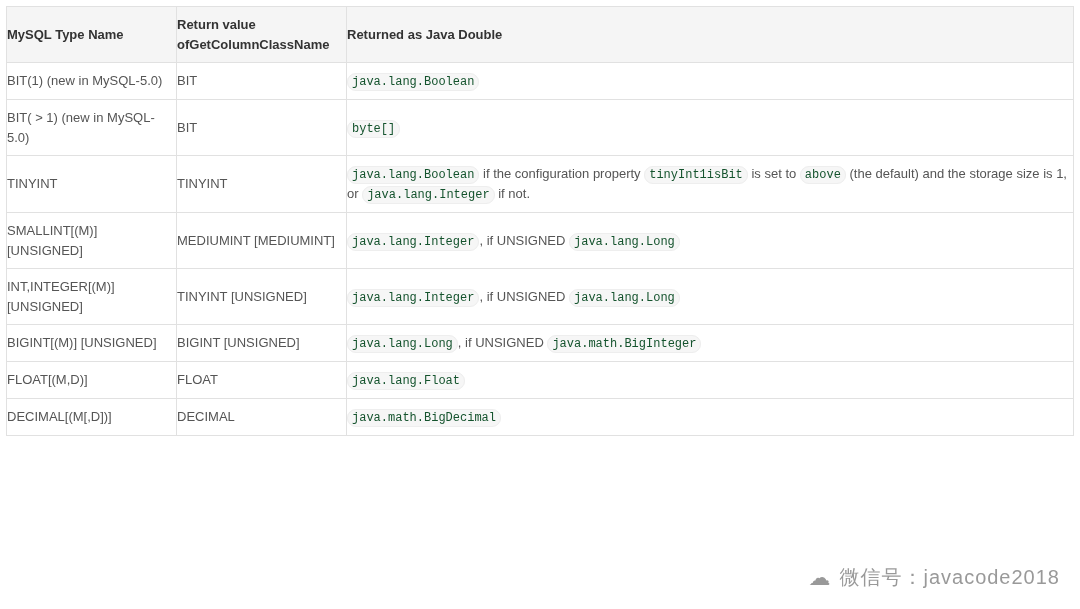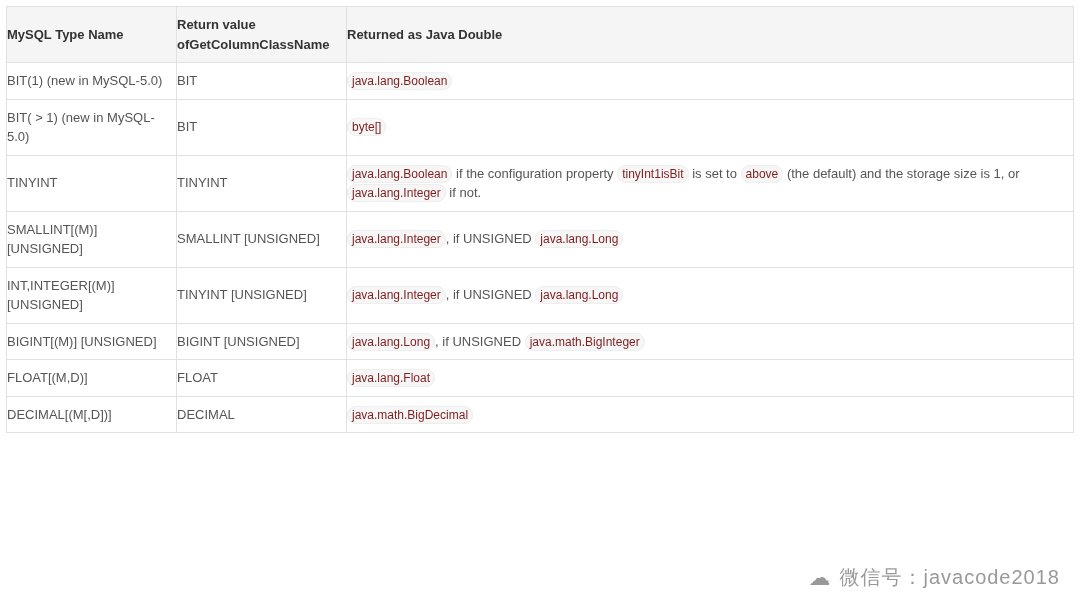--- a/index.html
+++ b/index.html
@@ -32,27 +32,27 @@
     font-size: 13px;
   }
   td {
     background: #fff;
     color: #555;
   }
   col.col1 { width: 170px; }
   col.col2 { width: 170px; }
   col.col3 { width: auto; }
   code {
-    font-family: Liberation Sans, sans-serif;
+    font-family: Liberation Mono, monospace;
     font-size: 12px;
     background: #f6f6f6;
     border: 1px solid #eee;
     border-radius: 9px;
     padding: 1px 4px;
-    color: #7f1d1d;
+    color: #14532d;
   }
   .watermark {
     position: fixed;
     right: 20px;
     bottom: 18px;
     color: #888;
     font-size: 20px;
     letter-spacing: 1px;
     opacity: 0.85;
     pointer-events: none;
@@ -92,21 +92,21 @@
         <td>BIT</td>
         <td><code>byte[]</code></td>
       </tr>
       <tr>
         <td>TINYINT</td>
         <td>TINYINT</td>
         <td><code>java.lang.Boolean</code> if the configuration property <code>tinyInt1isBit</code> is set to <code>above</code> (the default) and the storage size is 1, or <code>java.lang.Integer</code> if not.</td>
       </tr>
       <tr>
         <td>SMALLINT[(M)] [UNSIGNED]</td>
-        <td>SMALLINT [UNSIGNED]</td>
+        <td>MEDIUMINT [MEDIUMINT]</td>
         <td><code>java.lang.Integer</code>, if UNSIGNED <code>java.lang.Long</code></td>
       </tr>
       <tr>
         <td>INT,INTEGER[(M)] [UNSIGNED]</td>
         <td>TINYINT [UNSIGNED]</td>
         <td><code>java.lang.Integer</code>, if UNSIGNED <code>java.lang.Long</code></td>
       </tr>
       <tr>
         <td>BIGINT[(M)] [UNSIGNED]</td>
         <td>BIGINT [UNSIGNED]</td>

